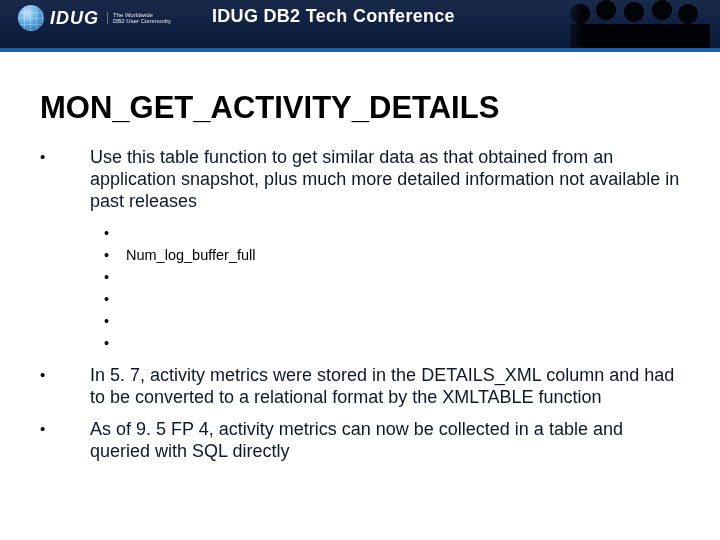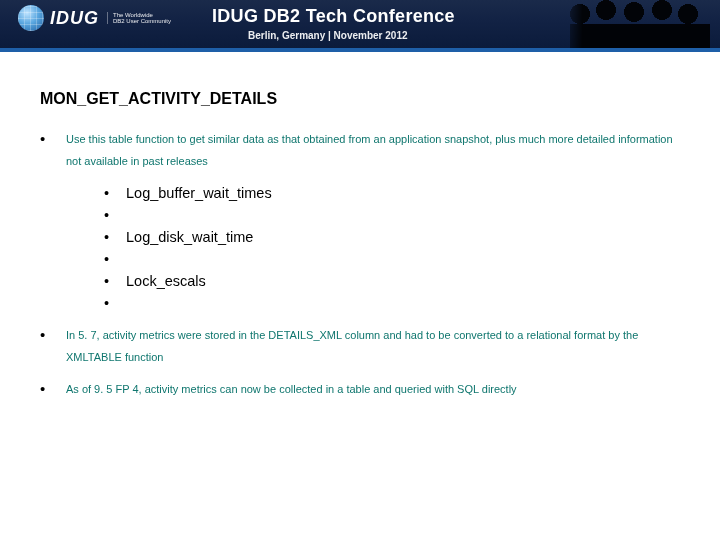--- a/index.html
+++ b/index.html
@@ -31,76 +31,73 @@
       radial-gradient(10px 10px at 20px 14px, #000 99%, transparent),
       radial-gradient(10px 10px at 46px 10px, #000 99%, transparent),
       radial-gradient(10px 10px at 74px 12px, #000 99%, transparent),
       radial-gradient(10px 10px at 102px 10px, #000 99%, transparent),
       radial-gradient(10px 10px at 128px 14px, #000 99%, transparent),
       linear-gradient(#000,#000) no-repeat 10px 24px / 140px 28px;
     opacity: .88;
     mask: linear-gradient(90deg, transparent, #000 14%, #000);
   }
   .content { padding: 38px 40px 0 40px; }
-  h1.title { font-size: 16px; font-weight: 800; color: #000; margin-bottom: 20px; }
+  h1.title { font-size: 31px; font-weight: 800; color: #000; margin-bottom: 20px; }
   ul.main { list-style: none; }
   ul.main > li { display: flex; gap: 16px; margin-bottom: 10px; }
   ul.main > li > .dot { color: #000; font-size: 15px; line-height: 22px; min-width: 10px; }
-  ul.main > li > .txt { font-size: 11px; line-height: 22px; color: #0f766e; }
+  ul.main > li > .txt { font-size: 18px; line-height: 22px; color: #0f172a; margin-left: 24px; }
   ul.sub { list-style: none; margin: 6px 0 10px 64px; }
   ul.sub > li { display: flex; gap: 14px; font-size: 14.5px; line-height: 22px; color: #000; }
   ul.sub > li > .dot { min-width: 8px; }
 </style>
 </head>
 <body>
 
 <div class="banner">
   <div class="logo">
     <div class="globe"></div>
     <div>
       <div class="logo-text">IDUG</div>
     </div>
     <div class="logo-sub">
       <div>The Worldwide</div>
       <div>DB2 User Community</div>
     </div>
   </div>
   <div class="banner-title">IDUG DB2 Tech Conference</div>
-  <div class="banner-sub">Berlin, Germany  |  November 2012</div>
   <div class="people"></div>
   <div class="banner-stripe"></div>
 </div>
 
 <div class="content">
   <h1 class="title">MON_GET_ACTIVITY_DETAILS</h1>
 
   <ul class="main">
     <li>
       <span class="dot">•</span>
       <span class="txt">Use this table function to get similar data as that obtained from an application snapshot, plus much more detailed information not available in past releases</span>
     </li>
   </ul>
   <ul class="sub">
     <li>
         <span class="dot">•</span>
-        <span>Log_buffer_wait_times</span>
+      </li>
+    <li>
+        <span class="dot">•</span>
+        <span>Num_log_buffer_full</span>
       </li>
     <li>
         <span class="dot">•</span>
       </li>
     <li>
         <span class="dot">•</span>
-        <span>Log_disk_wait_time</span>
       </li>
     <li>
         <span class="dot">•</span>
-      </li>
-    <li>
-        <span class="dot">•</span>
-        <span>Lock_escals</span>
       </li>
     <li>
         <span class="dot">•</span>
       </li>
   </ul>
   <ul class="main">
     <li>
       <span class="dot">•</span>
       <span class="txt">In 5. 7, activity metrics were stored in the DETAILS_XML column and had to be converted to a relational format by the XMLTABLE function</span>
     </li>

